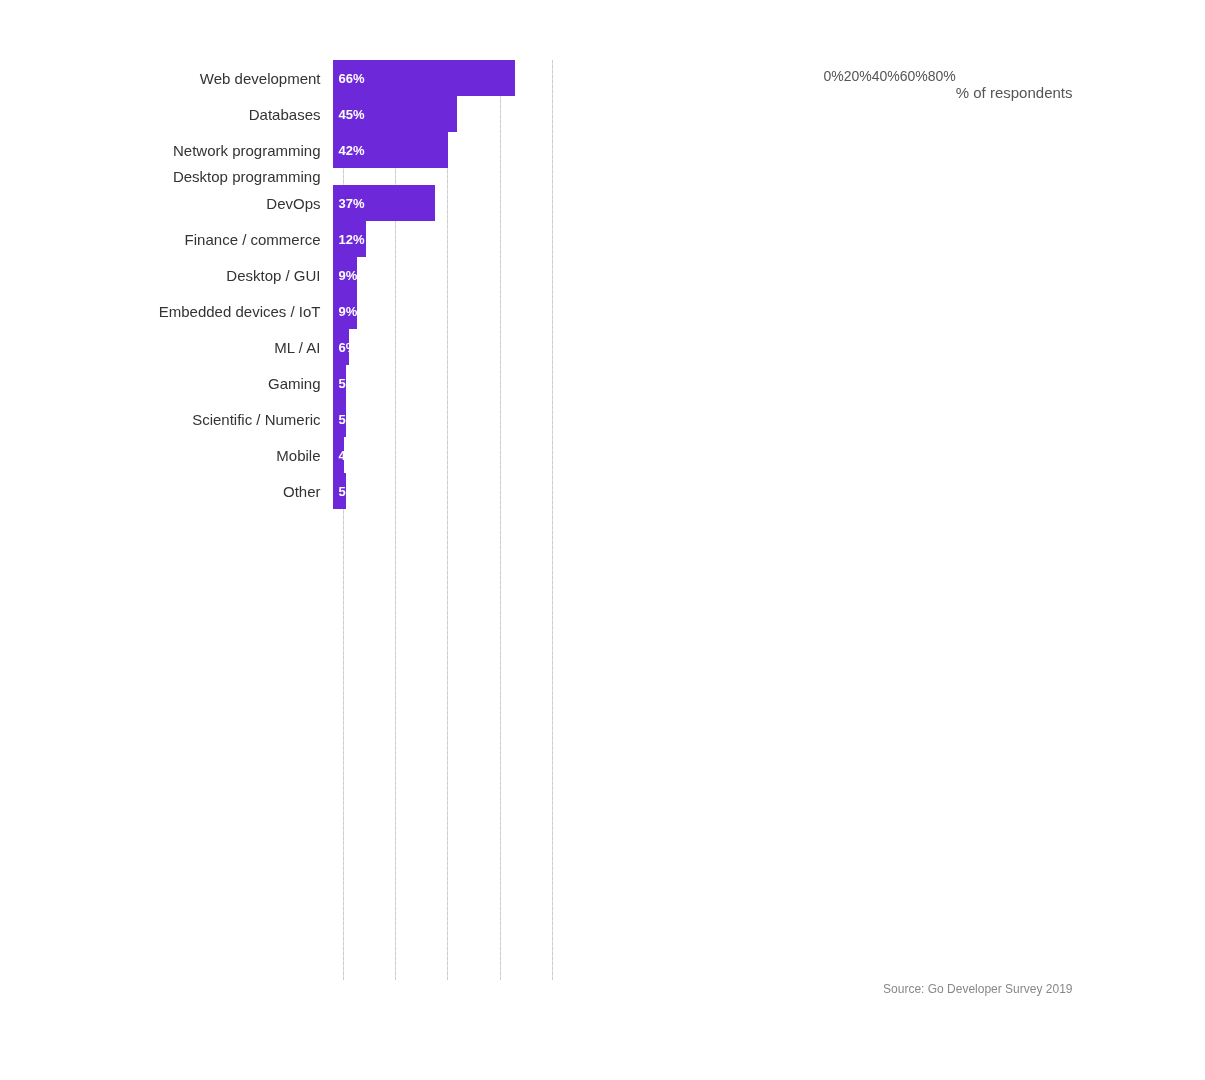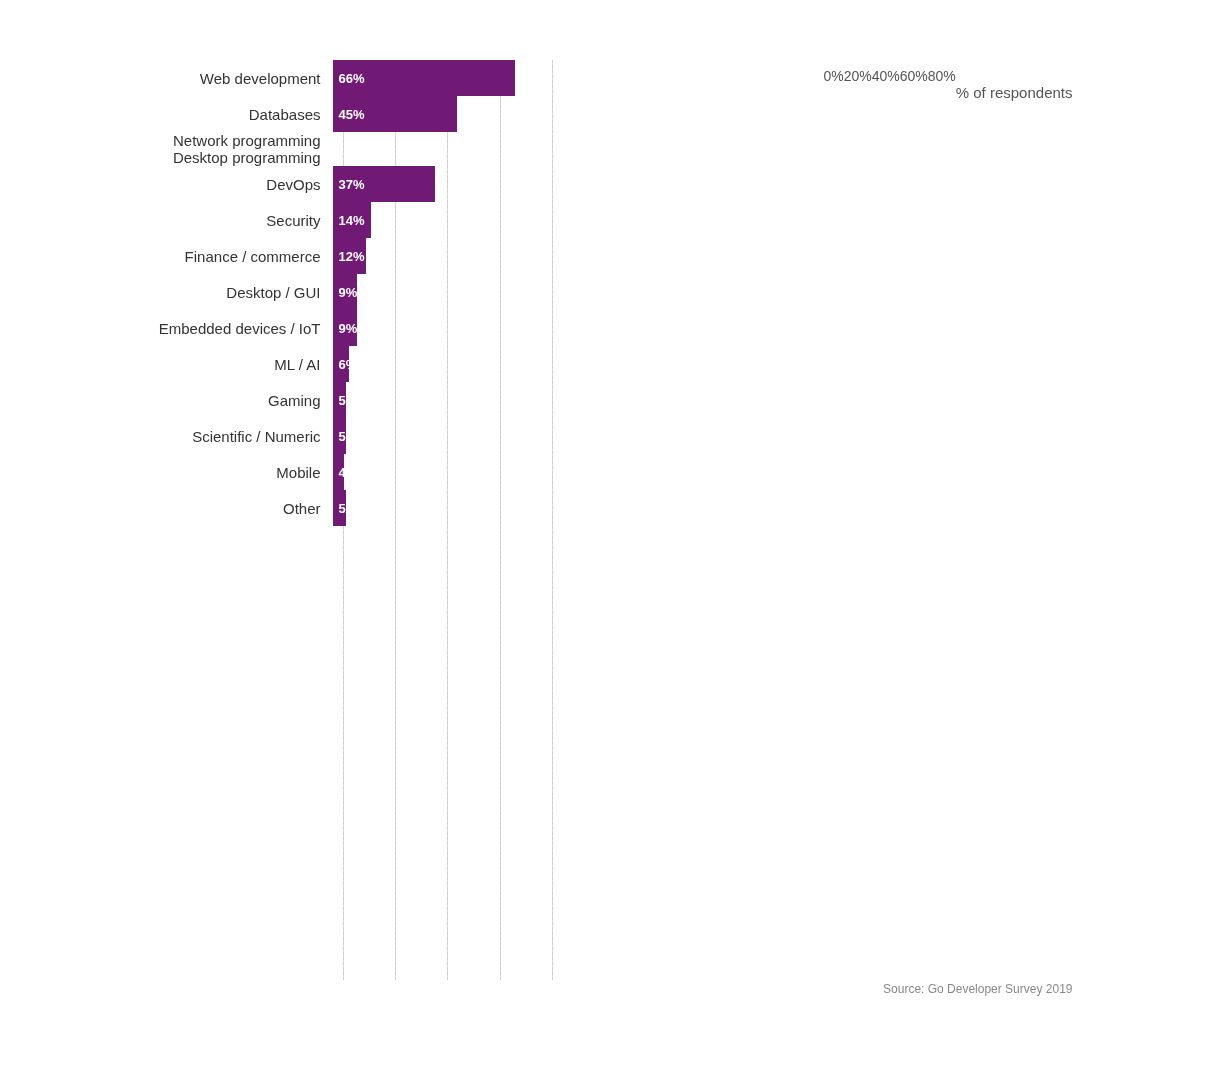--- a/index.html
+++ b/index.html
@@ -63,21 +63,21 @@
     }
     .bar-track {
       flex: 1;
       height: 36px;
       position: relative;
       display: flex;
       align-items: center;
     }
     .bar-fill {
       height: 100%;
-      background: #701a75;
+      background: #6d28d9;
       display: flex;
       align-items: center;
       position: relative;
       min-width: 0;
     }
     .bar-pct {
       color: #fff;
       font-size: 13px;
       font-weight: 600;
       padding-left: 6px;
@@ -142,37 +142,34 @@
           <div class="bar-row">
             <div class="bar-label">Databases</div>
             <div class="bar-track">
               <div class="bar-fill" style="width: 56.25%;">
                 <span class="bar-pct">45%</span>
               </div>
             </div>
           </div>
           <div class="bar-row">
             <div class="bar-label">Network programming</div>
+            <div class="bar-track">
+              <div class="bar-fill" style="width: 52.5%;">
+                <span class="bar-pct">42%</span>
+              </div>
+            </div>
           </div>
           <div class="bar-row">
             <div class="bar-label">Desktop programming</div>
           </div>
           <div class="bar-row">
             <div class="bar-label">DevOps</div>
             <div class="bar-track">
               <div class="bar-fill" style="width: 46.25%;">
                 <span class="bar-pct">37%</span>
-              </div>
-            </div>
-          </div>
-          <div class="bar-row">
-            <div class="bar-label">Security</div>
-            <div class="bar-track">
-              <div class="bar-fill" style="width: 17.5%;">
-                <span class="bar-pct">14%</span>
               </div>
             </div>
           </div>
           <div class="bar-row">
             <div class="bar-label">Finance / commerce</div>
             <div class="bar-track">
               <div class="bar-fill" style="width: 15%;">
                 <span class="bar-pct">12%</span>
               </div>
             </div>

